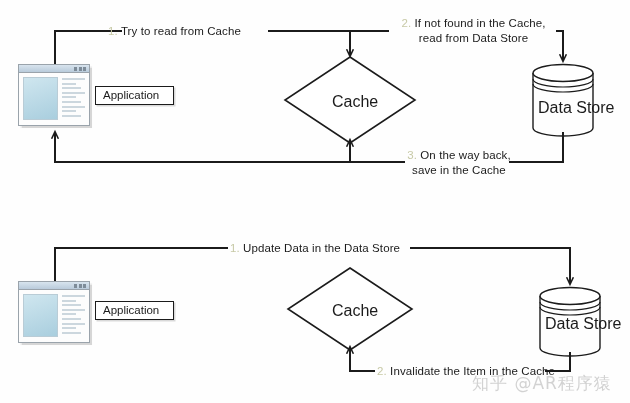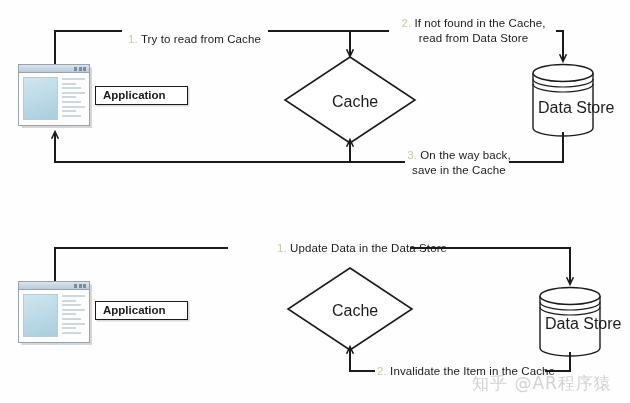--- a/index.html
+++ b/index.html
@@ -41,23 +41,22 @@
   .lbl.two-line {
     white-space: normal;
     text-align: center;
   }
   .boxlabel {
     position: absolute;
     border: 1.4px solid #1b1b1b;
     background: #ffffff;
     font-size: 11.5px;
     color: #1b1b1b;
-    padding: 2px 21px 3px 7px;
+    padding: 2px 14px 3px 7px;
     box-shadow: 1.5px 1.5px 0 rgba(150,150,150,0.35);
-    font-weight: bold;
   }
   .shapetext {
     position: absolute;
     font-size: 16px;
     color: #1b1b1b;
     white-space: nowrap;
   }
   .watermark {
     position: absolute;
     font-size: 17px;
@@ -210,21 +209,21 @@
       </div>
     </div>
   </div>
 
   <div class="boxlabel" style="left:95px; top:86px;">Application</div>
 
   <div class="shapetext" style="left:332px; top:93px;">Cache</div>
 
   <div class="shapetext" style="left:538px; top:99px;">Data Store</div>
 
-  <div class="lbl" style="left:128px; top:24px;margin-top:8px;">
+  <div class="lbl" style="left:108px; top:24px;">
     <span class="num">1.</span>
     <span>Try to read from Cache</span>
   </div>
 
   <div class="lbl two-line" style="left:391px; top:16px; width:165px;text-align:center;">
     <span class="num">2.</span>
     <span>If not found in the Cache,</span>
     <br>
     <span>read from Data Store</span>
   </div>
@@ -259,21 +258,21 @@
       </div>
     </div>
   </div>
 
   <div class="boxlabel" style="left:95px; top:301px;">Application</div>
 
   <div class="shapetext" style="left:332px; top:302px;">Cache</div>
 
   <div class="shapetext" style="left:545px; top:315px;">Data Store</div>
 
-  <div class="lbl" style="left:230px; top:241px;margin-left:47px;">
+  <div class="lbl" style="left:230px; top:241px;">
     <span class="num">1.</span>
     <span>Update Data in the Data Store</span>
   </div>
 
   <div class="lbl" style="left:377px; top:364px;">
     <span class="num">2.</span>
     <span>Invalidate the Item in the Cache</span>
   </div>
 
   <div class="watermark" style="left:472px; top:372px;">知乎 @AR程序猿</div>

